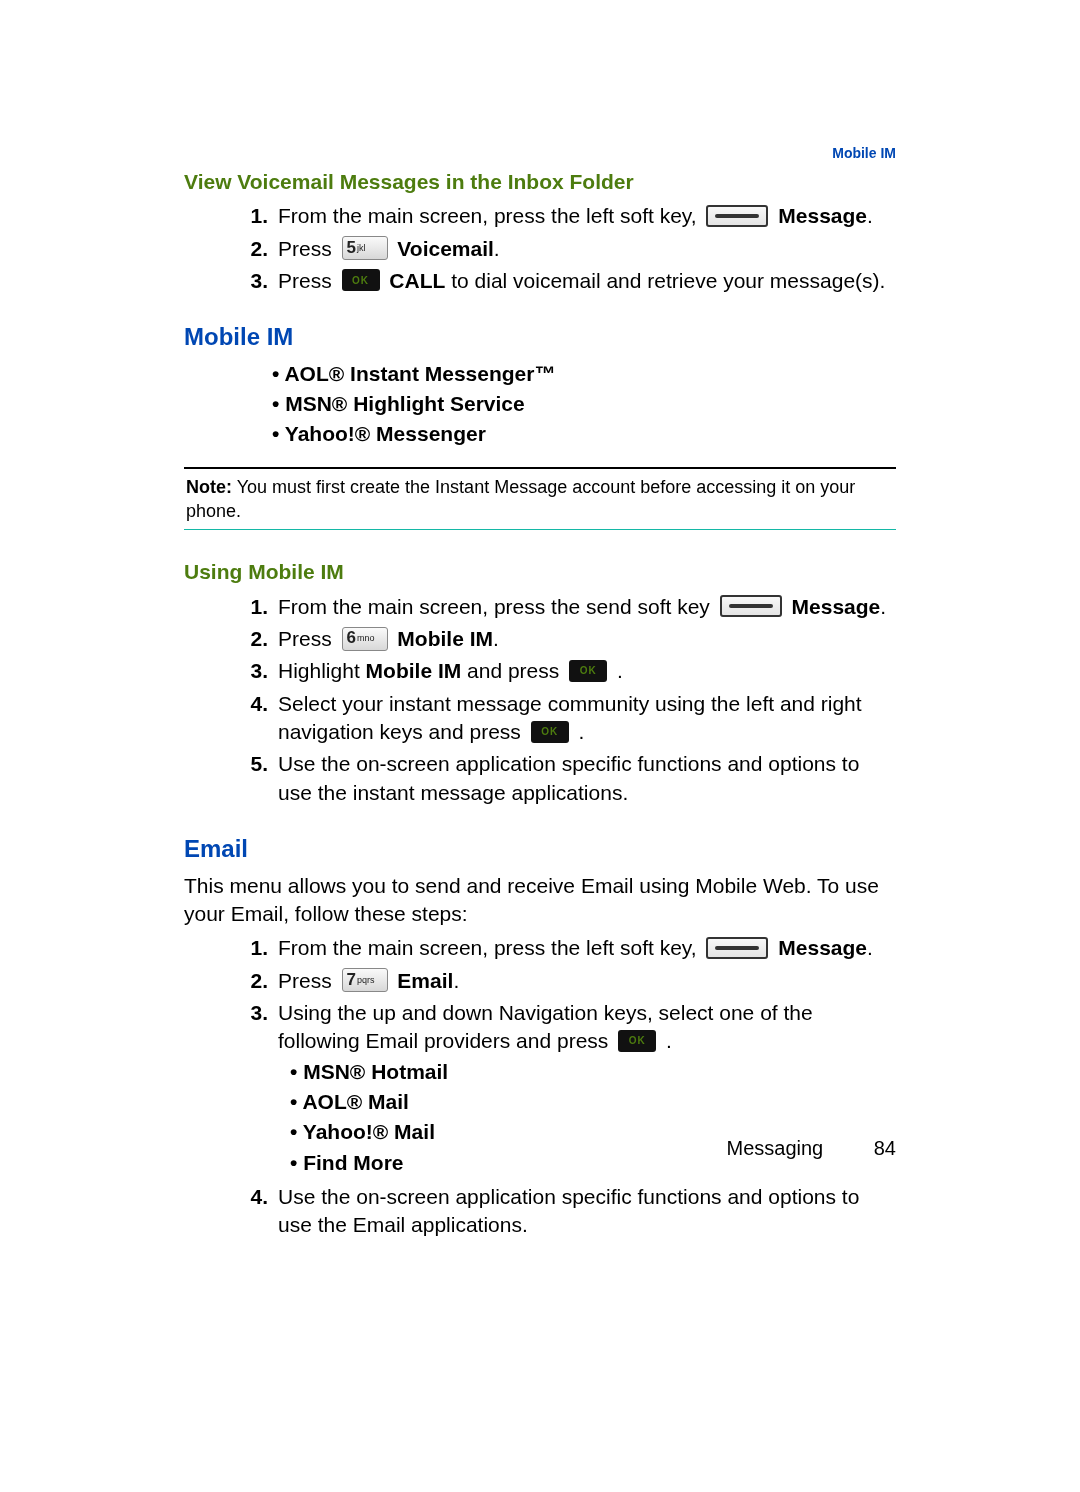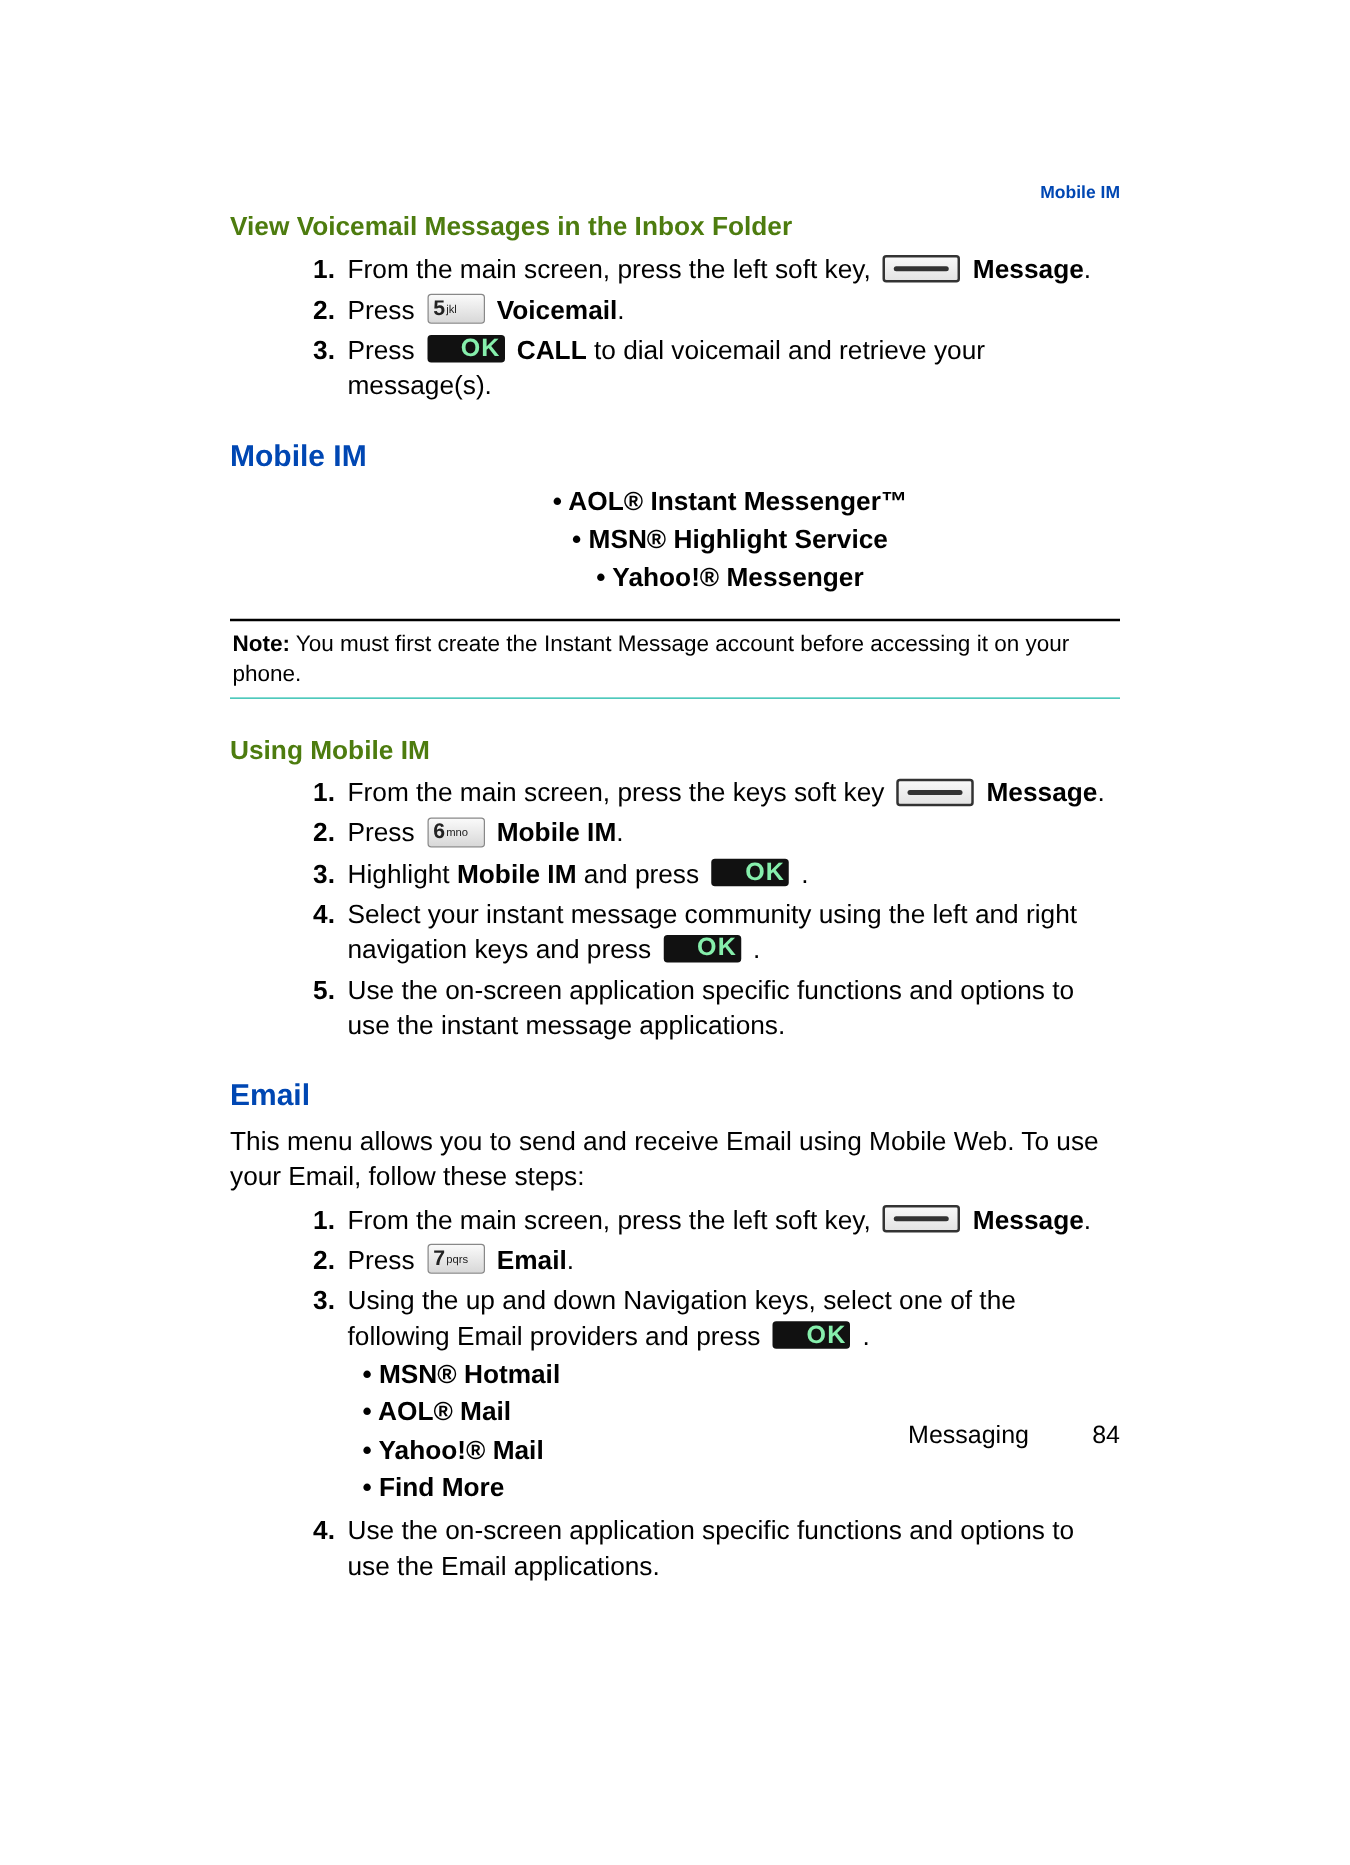--- a/index.html
+++ b/index.html
@@ -65,21 +65,20 @@
   }
   ul.bullets {
     list-style: none;
     padding: 0;
     margin: 2px 0;
   }
   ul.bullets > li {
     padding-left: 106px;
     text-indent: -18px;
     margin: 2px 0;
-    text-align: center;
   }
   ul.bullets > li::before {
     content: "•  ";
   }
   ul.sub-bullets {
     list-style: none;
     padding: 0;
     margin: 2px 0;
   }
   ul.sub-bullets > li {
@@ -116,29 +115,28 @@
     display: inline-flex;
     align-items: center;
     justify-content: center;
   }
   .softkey .bar {
     width: 44px; height: 4px; background:#333; border-radius:2px;
   }
   .ok {
     width: 38px; height: 22px;
     background: #111;
-    color: #86efac;
+    color: #4d7c0f;
     border-radius: 3px;
-    font-size: 20px;
+    font-size: 10px;
     font-weight: bold;
     display: inline-flex;
     align-items: center;
     justify-content: center;
     letter-spacing: 1px;
-    padding-left: 24px;
   }
   .key {
     width: 46px; height: 24px;
     border: 1px solid #888;
     border-radius: 3px;
     background: linear-gradient(#fafafa,#d8d8d8);
     display: inline-flex;
     align-items: center;
     justify-content: flex-start;
     padding: 0 4px;
@@ -208,21 +206,21 @@
 
   <div class="note-wrap">
     <span class="bold">Note:</span><span> You must first create the Instant Message account before accessing it on your phone.</span>
   </div>
 
   <div class="h3">Using Mobile IM</div>
   <ol class="steps">
     <li>
       <span class="num">1.</span>
       <span class="txt">
-        <span>From the main screen, press the keys soft key </span>
+        <span>From the main screen, press the send soft key </span>
         <span class="icon softkey">
             <span class="bar"></span>
           </span>
         <span class="bold">Message</span>.
       </span>
     </li>
     <li>
       <span class="num">2.</span>
       <span class="txt">
         <span>Press </span>

